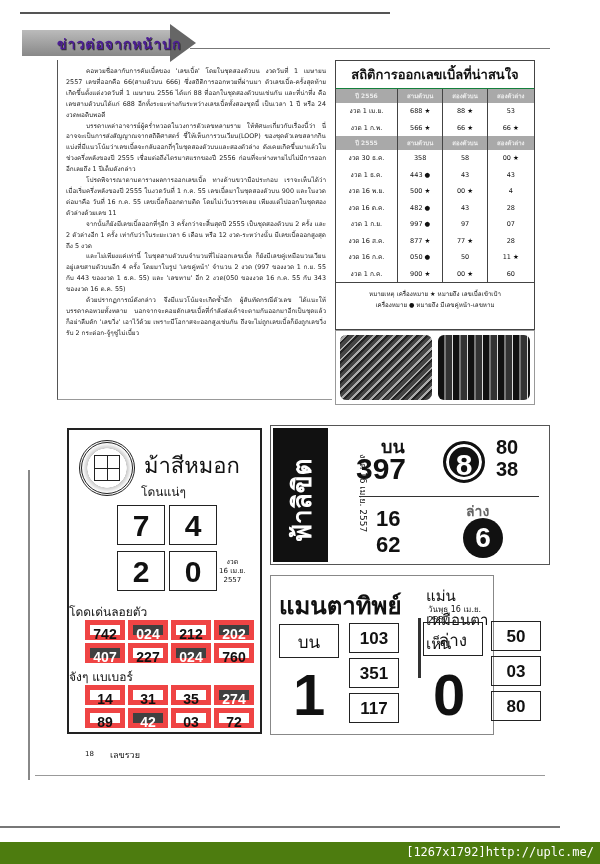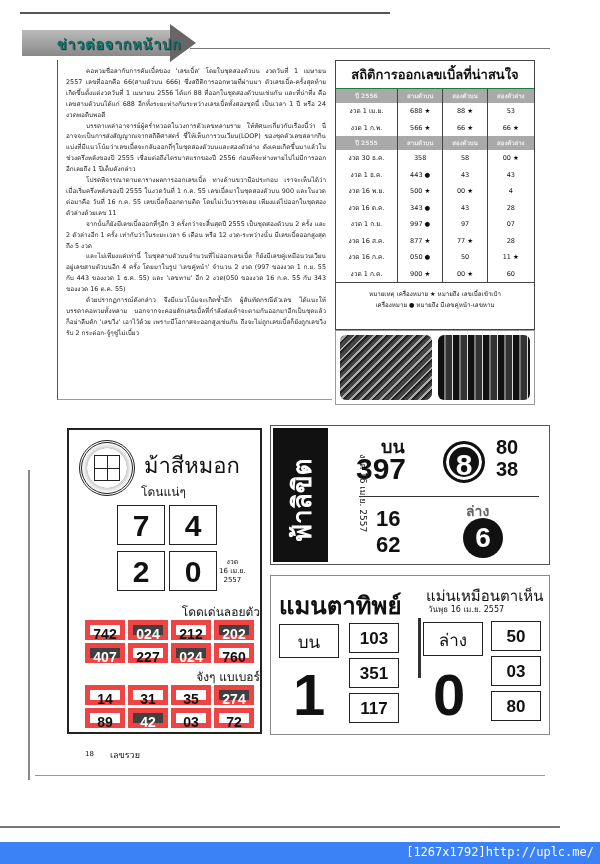--- a/index.html
+++ b/index.html
@@ -3,28 +3,28 @@
 <meta charset="utf-8">
 <style>
   *{box-sizing:border-box;margin:0;padding:0;}
   html,body{width:600px;height:864px;background:#fff;overflow:hidden;}
   body{font-family:"DejaVu Sans",sans-serif;color:#111;position:relative;}
   .page{position:absolute;left:0;top:0;width:600px;height:842px;background:#fff;}
   .top-line{position:absolute;left:20px;top:12px;width:370px;height:2px;background:#555;}
   .scan-left{position:absolute;left:28px;top:470px;width:2px;height:310px;background:#888;}
   .page-bottom-rule{position:absolute;left:35px;top:775px;width:510px;height:1px;background:#999;}
   .bottom-rule{position:absolute;left:0;top:826px;width:560px;height:2px;background:#777;}
-  .bottom-bar{position:absolute;left:0;top:842px;width:600px;height:22px;background:#3b82f6;}
+  .bottom-bar{position:absolute;left:0;top:842px;width:600px;height:22px;background:#4d7c0f;}
   .bottom-bar span{position:absolute;right:6px;top:3px;color:#fff;font-size:12px;font-family:"DejaVu Sans Mono",monospace;}
 
   
   .arrow-wrap{position:absolute;left:22px;top:26px;width:170px;height:34px;}
   .arrow-body{position:absolute;left:0;top:4px;width:150px;height:26px;background:linear-gradient(#bbb,#888);}
   .arrow-head{position:absolute;left:148px;top:-2px;width:0;height:0;border-top:19px solid transparent;border-bottom:19px solid transparent;border-left:26px solid #666;}
-  .arrow-text{position:absolute;left:35px;top:7px;font-size:14px;color:#0f766e;font-weight:bold;text-shadow:1px 1px 0 #333;letter-spacing:1px;}
+  .arrow-text{position:absolute;left:35px;top:7px;font-size:14px;color:#4c1d95;font-weight:bold;text-shadow:1px 1px 0 #333;letter-spacing:1px;}
   .header-rule{position:absolute;left:190px;top:48px;width:360px;height:1px;background:#777;}
 
   .article{position:absolute;left:57px;top:60px;width:275px;height:340px;border-left:1px solid #555;border-bottom:1px solid #999;padding:6px 6px 0 8px;}
   .article p{font-size:6.4px;line-height:10.9px;text-indent:20px;text-align:justify;color:#222;}
 
   
   .stats{position:absolute;left:335px;top:60px;width:200px;height:270px;border:1px solid #444;background:#fff;}
   .stats-title{height:28px;text-align:center;font-size:13px;font-weight:bold;line-height:28px;border-bottom:1px solid #15803d;}
   .stats table{width:100%;border-collapse:collapse;font-size:6.5px;}
   .stats td,.stats th{border-left:1px solid #444;text-align:center;height:16.5px;}
@@ -38,41 +38,41 @@
 
   
   .box-left{position:absolute;left:67px;top:428px;width:195px;height:306px;border:2px solid #222;background:#fff;}
   .mandala{position:absolute;left:10px;top:10px;width:56px;height:56px;border-radius:50%;border:3px double #222;background:radial-gradient(circle,#fff 55%,#ccc 56%,#fff 70%);}
   .mandala-grid{position:absolute;left:12px;top:12px;width:26px;height:26px;border:1px solid #222;background:linear-gradient(#222,#222) center/1px 100% no-repeat,linear-gradient(#222,#222) center/100% 1px no-repeat;}
   .ml-title{position:absolute;left:75px;top:18px;font-size:22px;font-weight:normal;}
   .ml-sub{position:absolute;left:72px;top:52px;font-size:12px;}
   .big4{position:absolute;left:48px;top:75px;width:98px;display:grid;grid-template-columns:48px 48px;gap:6px 4px;}
   .big4 div{height:40px;border:1px solid #222;font-size:30px;font-weight:bold;text-align:center;line-height:40px;font-family:"Liberation Sans",sans-serif;}
   .draw-date-small{position:absolute;left:150px;top:128px;font-size:7px;text-align:center;line-height:9px;}
-  .ml-h2{position:absolute;left:0;width:100%;text-align:right;font-size:12px;}
+  .ml-h2{position:absolute;left:0;width:100%;text-align:left;font-size:12px;}
   .grid4{position:absolute;left:16px;width:170px;display:grid;grid-template-columns:repeat(4,40px);gap:3px 3px;}
   .grid4 div{height:20px;border:5px solid #ef4444;text-align:center;font-size:14px;font-weight:bold;line-height:19px;font-family:"Liberation Sans",sans-serif;}
   .grid4 div.inv{background:#404040;color:#fff;}
 
   
   .box-fah{position:absolute;left:270px;top:425px;width:280px;height:140px;border:1px solid #555;}
   .fah-side{position:absolute;left:2px;top:2px;width:55px;height:134px;background:#111;}
   .fah-side span{position:absolute;left:-32px;top:52px;width:120px;transform:rotate(-90deg);color:#fff;font-size:26px;font-weight:bold;text-align:center;}
   .fah-date{position:absolute;left:42px;top:60px;width:100px;transform:rotate(90deg);font-size:9px;text-align:center;}
   .fah-bon{position:absolute;left:110px;top:6px;font-size:18px;font-weight:bold;}
   .fah-397{position:absolute;left:85px;top:26px;font-size:30px;font-weight:bold;font-family:"Liberation Sans",sans-serif;}
   .circle{position:absolute;border-radius:50%;background:#111;color:#fff;font-weight:bold;text-align:center;font-family:"Liberation Sans",sans-serif;}
   .fah-8{left:172px;top:15px;width:42px;height:42px;font-size:30px;line-height:42px;border:3px solid #111;box-shadow:inset 0 0 0 3px #fff;}
   .fah-pair{position:absolute;font-size:20px;font-weight:bold;line-height:22px;text-align:center;font-family:"Liberation Sans",sans-serif;}
   .fah-rule{position:absolute;left:88px;top:70px;width:180px;height:1px;background:#333;}
   .fah-lang{position:absolute;left:195px;top:74px;font-size:14px;font-weight:bold;color:#666;}
   .fah-6{left:192px;top:92px;width:40px;height:40px;font-size:28px;line-height:40px;}
 
   
-  .box-mt{position:absolute;left:270px;top:575px;width:280px;height:160px;border:1px solid #888;}
+  .box-mt{position:absolute;left:270px;top:575px;width:224px;height:160px;border:1px solid #888;}
   .mt-title{position:absolute;left:8px;top:10px;font-size:24px;font-weight:bold;}
   .mt-sub{position:absolute;left:155px;top:8px;font-size:15px;}
   .mt-date{position:absolute;left:157px;top:27px;font-size:8px;}
   .lbl-box{position:absolute;border:1px solid #222;font-size:17px;text-align:center;}
   .num-box{position:absolute;border:1px solid #222;font-size:17px;font-weight:bold;text-align:center;width:50px;height:30px;line-height:30px;font-family:"Liberation Sans",sans-serif;}
   .mt-big{position:absolute;font-size:58px;font-weight:bold;font-family:"Liberation Sans",sans-serif;}
   .mt-divider{position:absolute;left:147px;top:42px;width:3px;height:60px;background:#333;}
 
   .footer-num{position:absolute;left:85px;top:750px;font-size:7px;}
   .footer-name{position:absolute;left:110px;top:748px;font-size:9px;}
@@ -140,21 +140,21 @@
             <td>43</td>
           </tr>
       <tr>
             <td>งวด 16 พ.ย.</td>
             <td>500 ★</td>
             <td>00 ★</td>
             <td>4</td>
           </tr>
       <tr>
             <td>งวด 16 ต.ค.</td>
-            <td>343 ●</td>
+            <td>482 ●</td>
             <td>43</td>
             <td>28</td>
           </tr>
       <tr>
             <td>งวด 1 ก.ย.</td>
             <td>997 ●</td>
             <td>97</td>
             <td>07</td>
           </tr>
       <tr>

